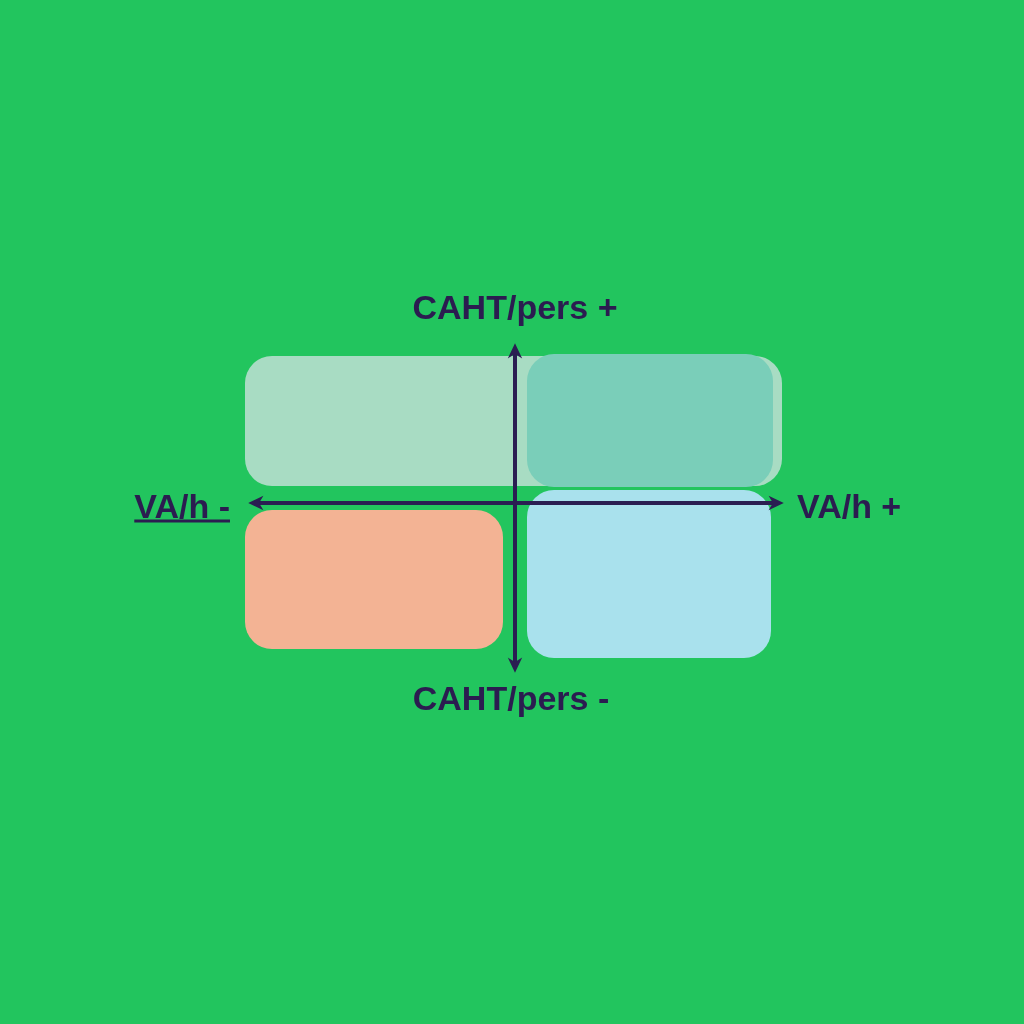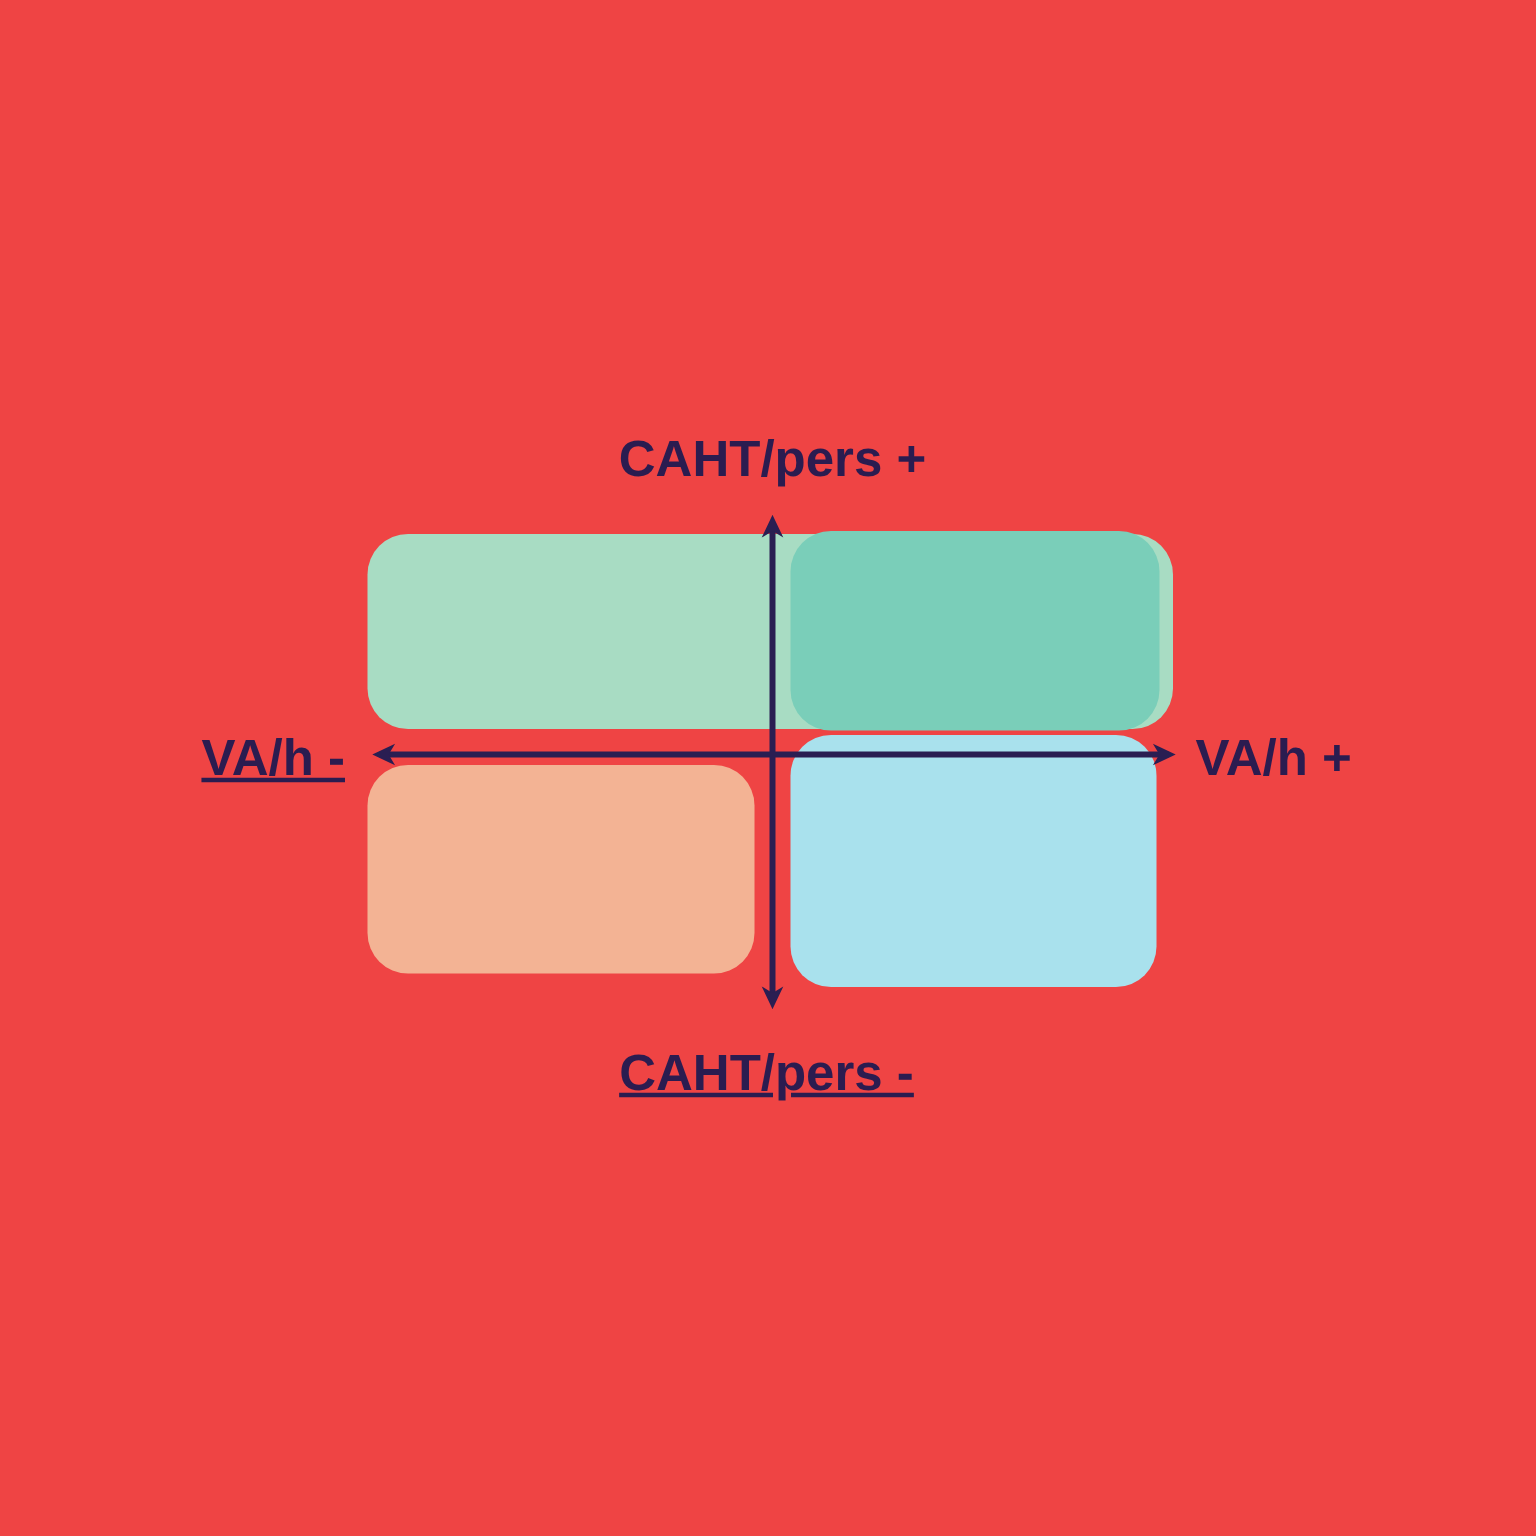--- a/index.html
+++ b/index.html
@@ -29,28 +29,28 @@
     height: 1024px;
   }
   .label {
     position: absolute;
     font-weight: bold;
     font-size: 34px;
     white-space: nowrap;
     letter-spacing: 0px;
   }
   .label.top    { left: 515px; top: 307px; transform: translate(-50%, -50%); }
-  .label.bottom { left: 511px; top: 716px; transform: translate(-50%, -50%); text-decoration: underline; }
+  .label.bottom { left: 511px; top: 698px; transform: translate(-50%, -50%); }
   .label.left   { left: 230px; top: 506px; transform: translate(-100%, -50%); }
   .label.right  { left: 797px; top: 506px; transform: translateY(-50%); }
 </style>
 </head>
 <body>
 
-<div class="stage" style="background: #ef4444;">
+<div class="stage" style="background: #22c55e;">
 
   <div class="quad tl" style="background: rgb(168, 220, 195);"></div>
 
   <div class="quad tr" style="background: rgb(122, 206, 185);"></div>
 
   <div class="quad bl" style="background: rgb(243, 179, 148);"></div>
 
   <div class="quad br" style="background: rgb(169, 225, 237);"></div>
 
   <svg class="axes" viewBox="0 0 1024 1024" xmlns="http://www.w3.org/2000/svg">

